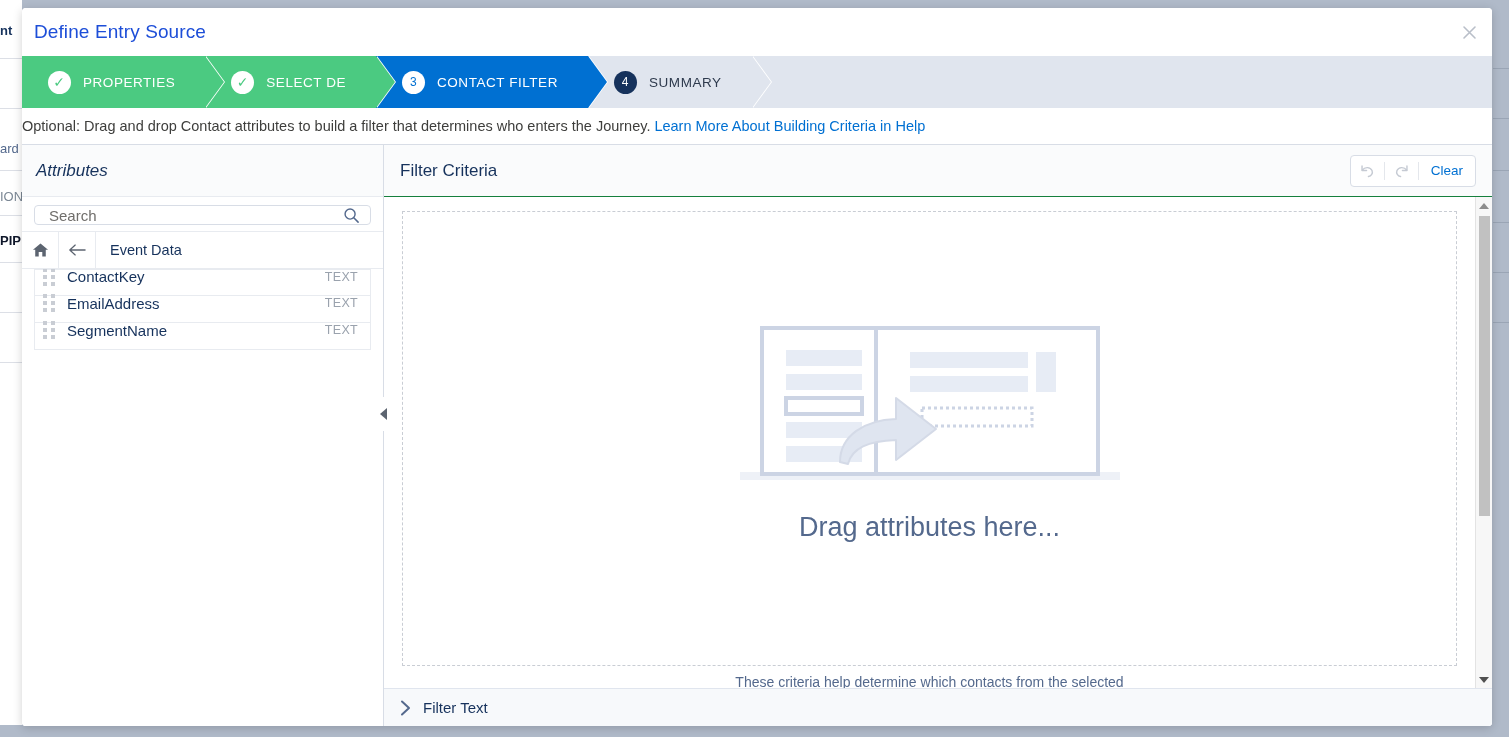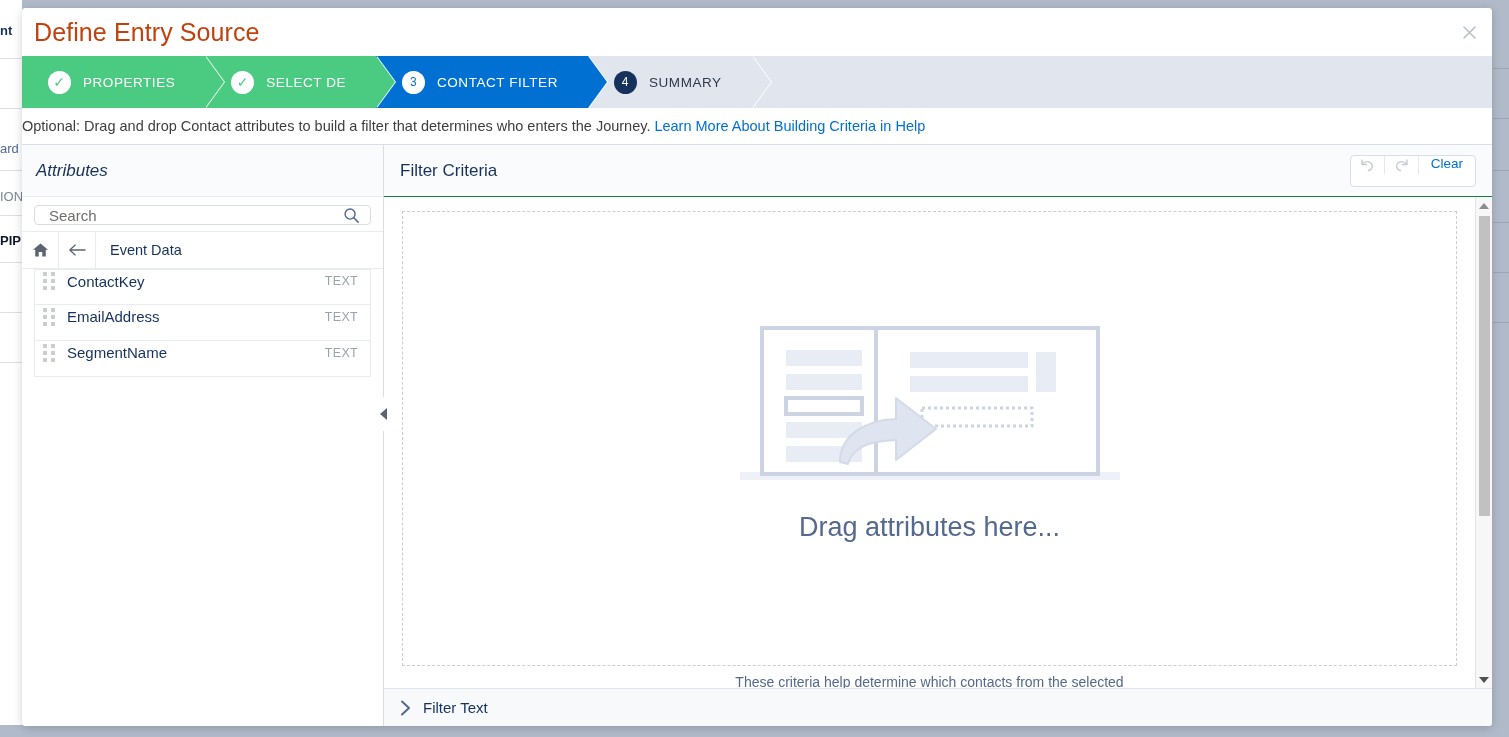--- a/index.html
+++ b/index.html
@@ -47,21 +47,21 @@
 
   
   .modal-header {
     height: 48px; flex: 0 0 48px;
     display: flex; align-items: center;
     padding: 0 14px 0 12px;
     background: #fff;
     position: relative;
   }
   .modal-title {
-    font-size: 25px; color: #c2410c; font-weight: 400; letter-spacing: .1px;
+    font-size: 19px; color: #1d4ed8; font-weight: 400; letter-spacing: .1px;
   }
   .close-btn {
     position: absolute; right: 10px; top: 50%; transform: translateY(-50%);
     width: 26px; height: 26px;
     display: flex; align-items: center; justify-content: center;
     color: #b9bfc9; font-size: 17px; line-height: 1; cursor: pointer;
     background: none; border: none; padding: 0;
   }
 
   
@@ -178,21 +178,21 @@
     border-right: 1px solid #e8ebf0; cursor: pointer; color: #54698d;
     background: none; border-top: none; border-bottom: none; border-left: none;
   }
   .bc-label {
     display: flex; align-items: center; padding-left: 14px;
     font-size: 14.5px; color: #16325c;
   }
 
   .attr-list { flex: 1 1 auto; overflow: hidden; padding: 0 12px; }
   .attr-row {
-    height: 36px; display: flex; align-items: center;
+    height: 27px; display: flex; align-items: center;
     border: 1px solid #e8ebf0; border-top: none;
     padding: 0 12px 12px 8px; background: #fff; cursor: grab;
   }
   .attr-row:first-child { border-top: 1px solid #e8ebf0; }
   .grip {
     width: 14px; height: 18px; flex: 0 0 14px; margin-right: 10px;
     display: grid; grid-template-columns: 4px 4px; grid-template-rows: 4px 4px 4px;
     gap: 3px 4px; align-content: center;
   }
   .grip i { display: block; width: 4px; height: 4px; background: #c9cdd4; }
@@ -219,21 +219,21 @@
   }
   .criteria-head {
     height: 52px; flex: 0 0 52px;
     display: flex; align-items: center; justify-content: space-between;
     padding: 0 16px 0 16px;
     border-bottom: 1px solid #15803d;
     background: #fafbfc;
   }
   .criteria-title { font-size: 17px; color: #16325c; }
   .criteria-tools {
-    display: flex; align-items: flex-start; height: 32px;
+    display: flex; align-items: center; height: 32px;
     border: 1px solid #d8dde6; border-radius: 4px; overflow: hidden;
     background: #fff;
   }
   .tool-btn {
     width: 34px; display: flex; align-items: center; justify-content: center;
     border-right: 1px solid #e4e7ec; color: #c5cad3;
     background: none; border-top: none; border-bottom: none; border-left: none;
     cursor: default;
   }
   .tool-btn.clear {

